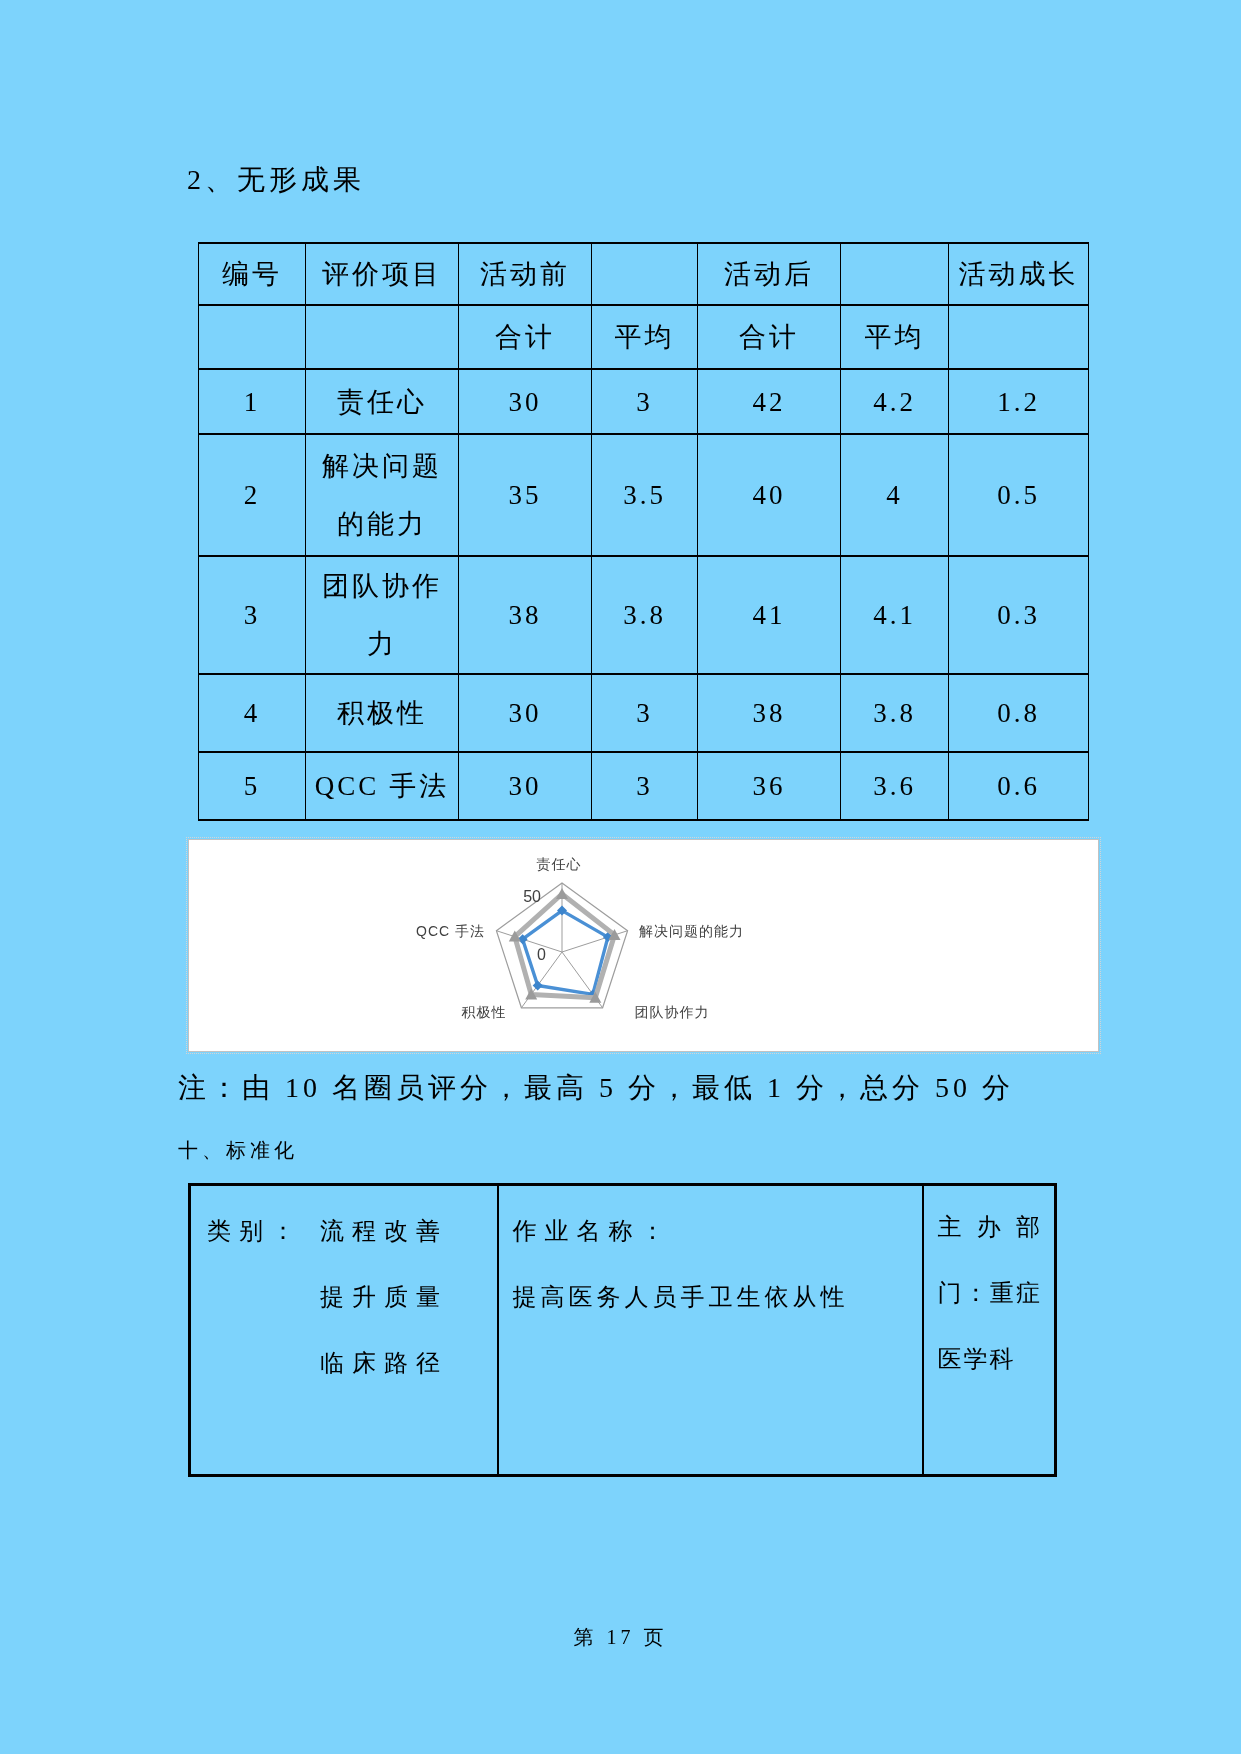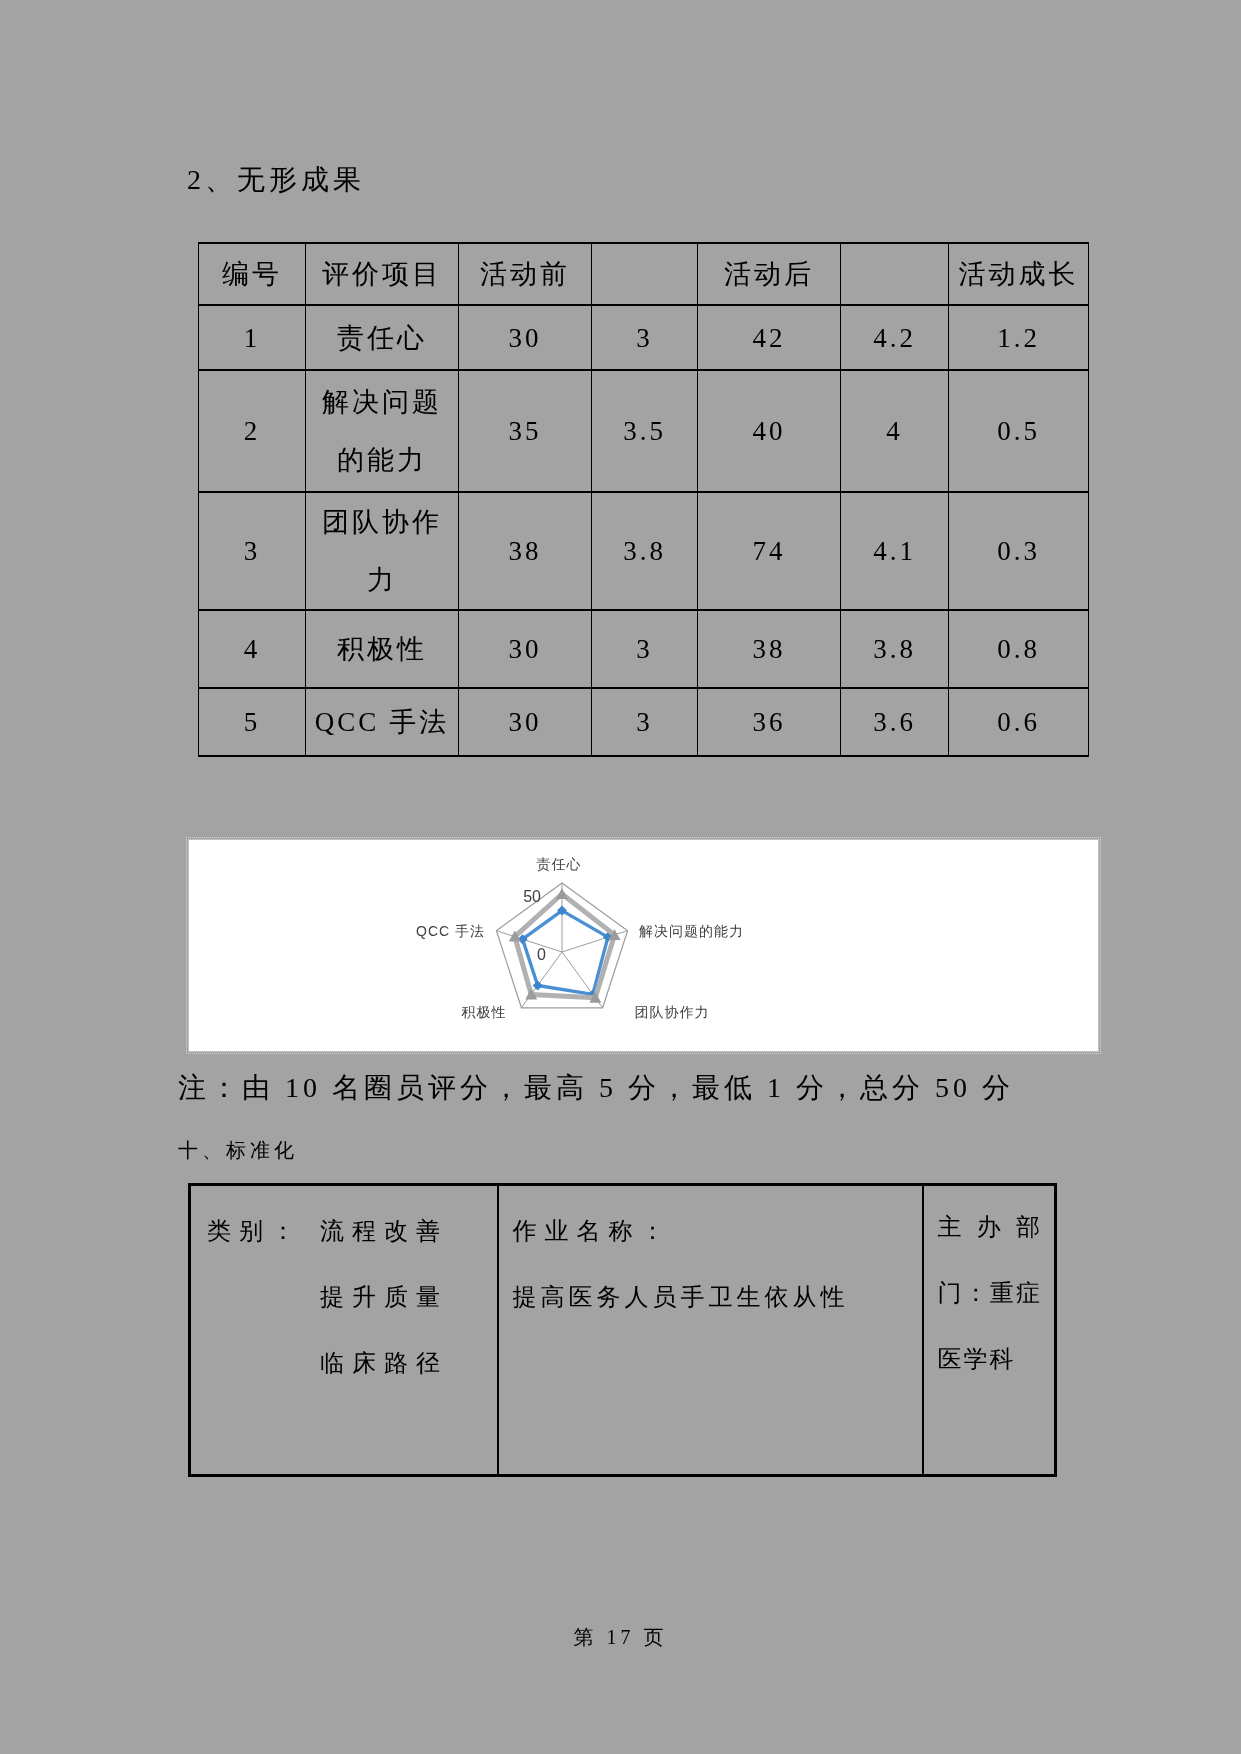--- a/index.html
+++ b/index.html
@@ -1,16 +1,16 @@
 <!DOCTYPE html>
 <html><head>
 <meta charset="utf-8">
 <style>
   html,body{margin:0;padding:0;background:#ffffff;}
-  .page{position:relative;width:1241px;height:1754px;background:#a3a3a3;overflow:hidden;
+  .page{position:relative;width:1241px;height:1754px;background:#7dd3fc;overflow:hidden;
         font-family:"Liberation Serif","DejaVu Serif",serif;color:#000;}
 
   
   .h1{position:absolute;left:187px;top:160px;font-size:28px;letter-spacing:4px;line-height:40px;}
   .note{position:absolute;left:178px;top:1068px;font-size:28px;letter-spacing:4px;line-height:40px;}
   .h2{position:absolute;left:178px;top:1130px;font-size:20px;letter-spacing:4px;line-height:40px;}
   .footer{position:absolute;left:0;right:0;top:1624px;text-align:center;font-size:20px;letter-spacing:4px;}
 
   
   .t1{position:absolute;left:198px;top:242px;width:890px;border-collapse:collapse;table-layout:fixed;}
@@ -75,20 +75,29 @@
     <tbody>
       <tr class="hr1">
         <td>编号</td>
         <td>评价项目</td>
         <td>活动前</td>
         <td></td>
         <td>活动后</td>
         <td></td>
         <td>活动成长</td>
       </tr>
+      <tr class="hr2">
+        <td></td>
+        <td></td>
+        <td>合计</td>
+        <td>平均</td>
+        <td>合计</td>
+        <td>平均</td>
+        <td></td>
+      </tr>
       <tr class="dr1">
         <td>1</td>
         <td>责任心</td>
         <td>30</td>
         <td>3</td>
         <td>42</td>
         <td>4.2</td>
         <td>1.2</td>
       </tr>
       <tr class="dr2">
@@ -98,21 +107,21 @@
         <td>3.5</td>
         <td>40</td>
         <td>4</td>
         <td>0.5</td>
       </tr>
       <tr class="dr3">
         <td>3</td>
         <td>团队协作力</td>
         <td>38</td>
         <td>3.8</td>
-        <td>74</td>
+        <td>41</td>
         <td>4.1</td>
         <td>0.3</td>
       </tr>
       <tr class="dr4">
         <td>4</td>
         <td>积极性</td>
         <td>30</td>
         <td>3</td>
         <td>38</td>
         <td>3.8</td>

